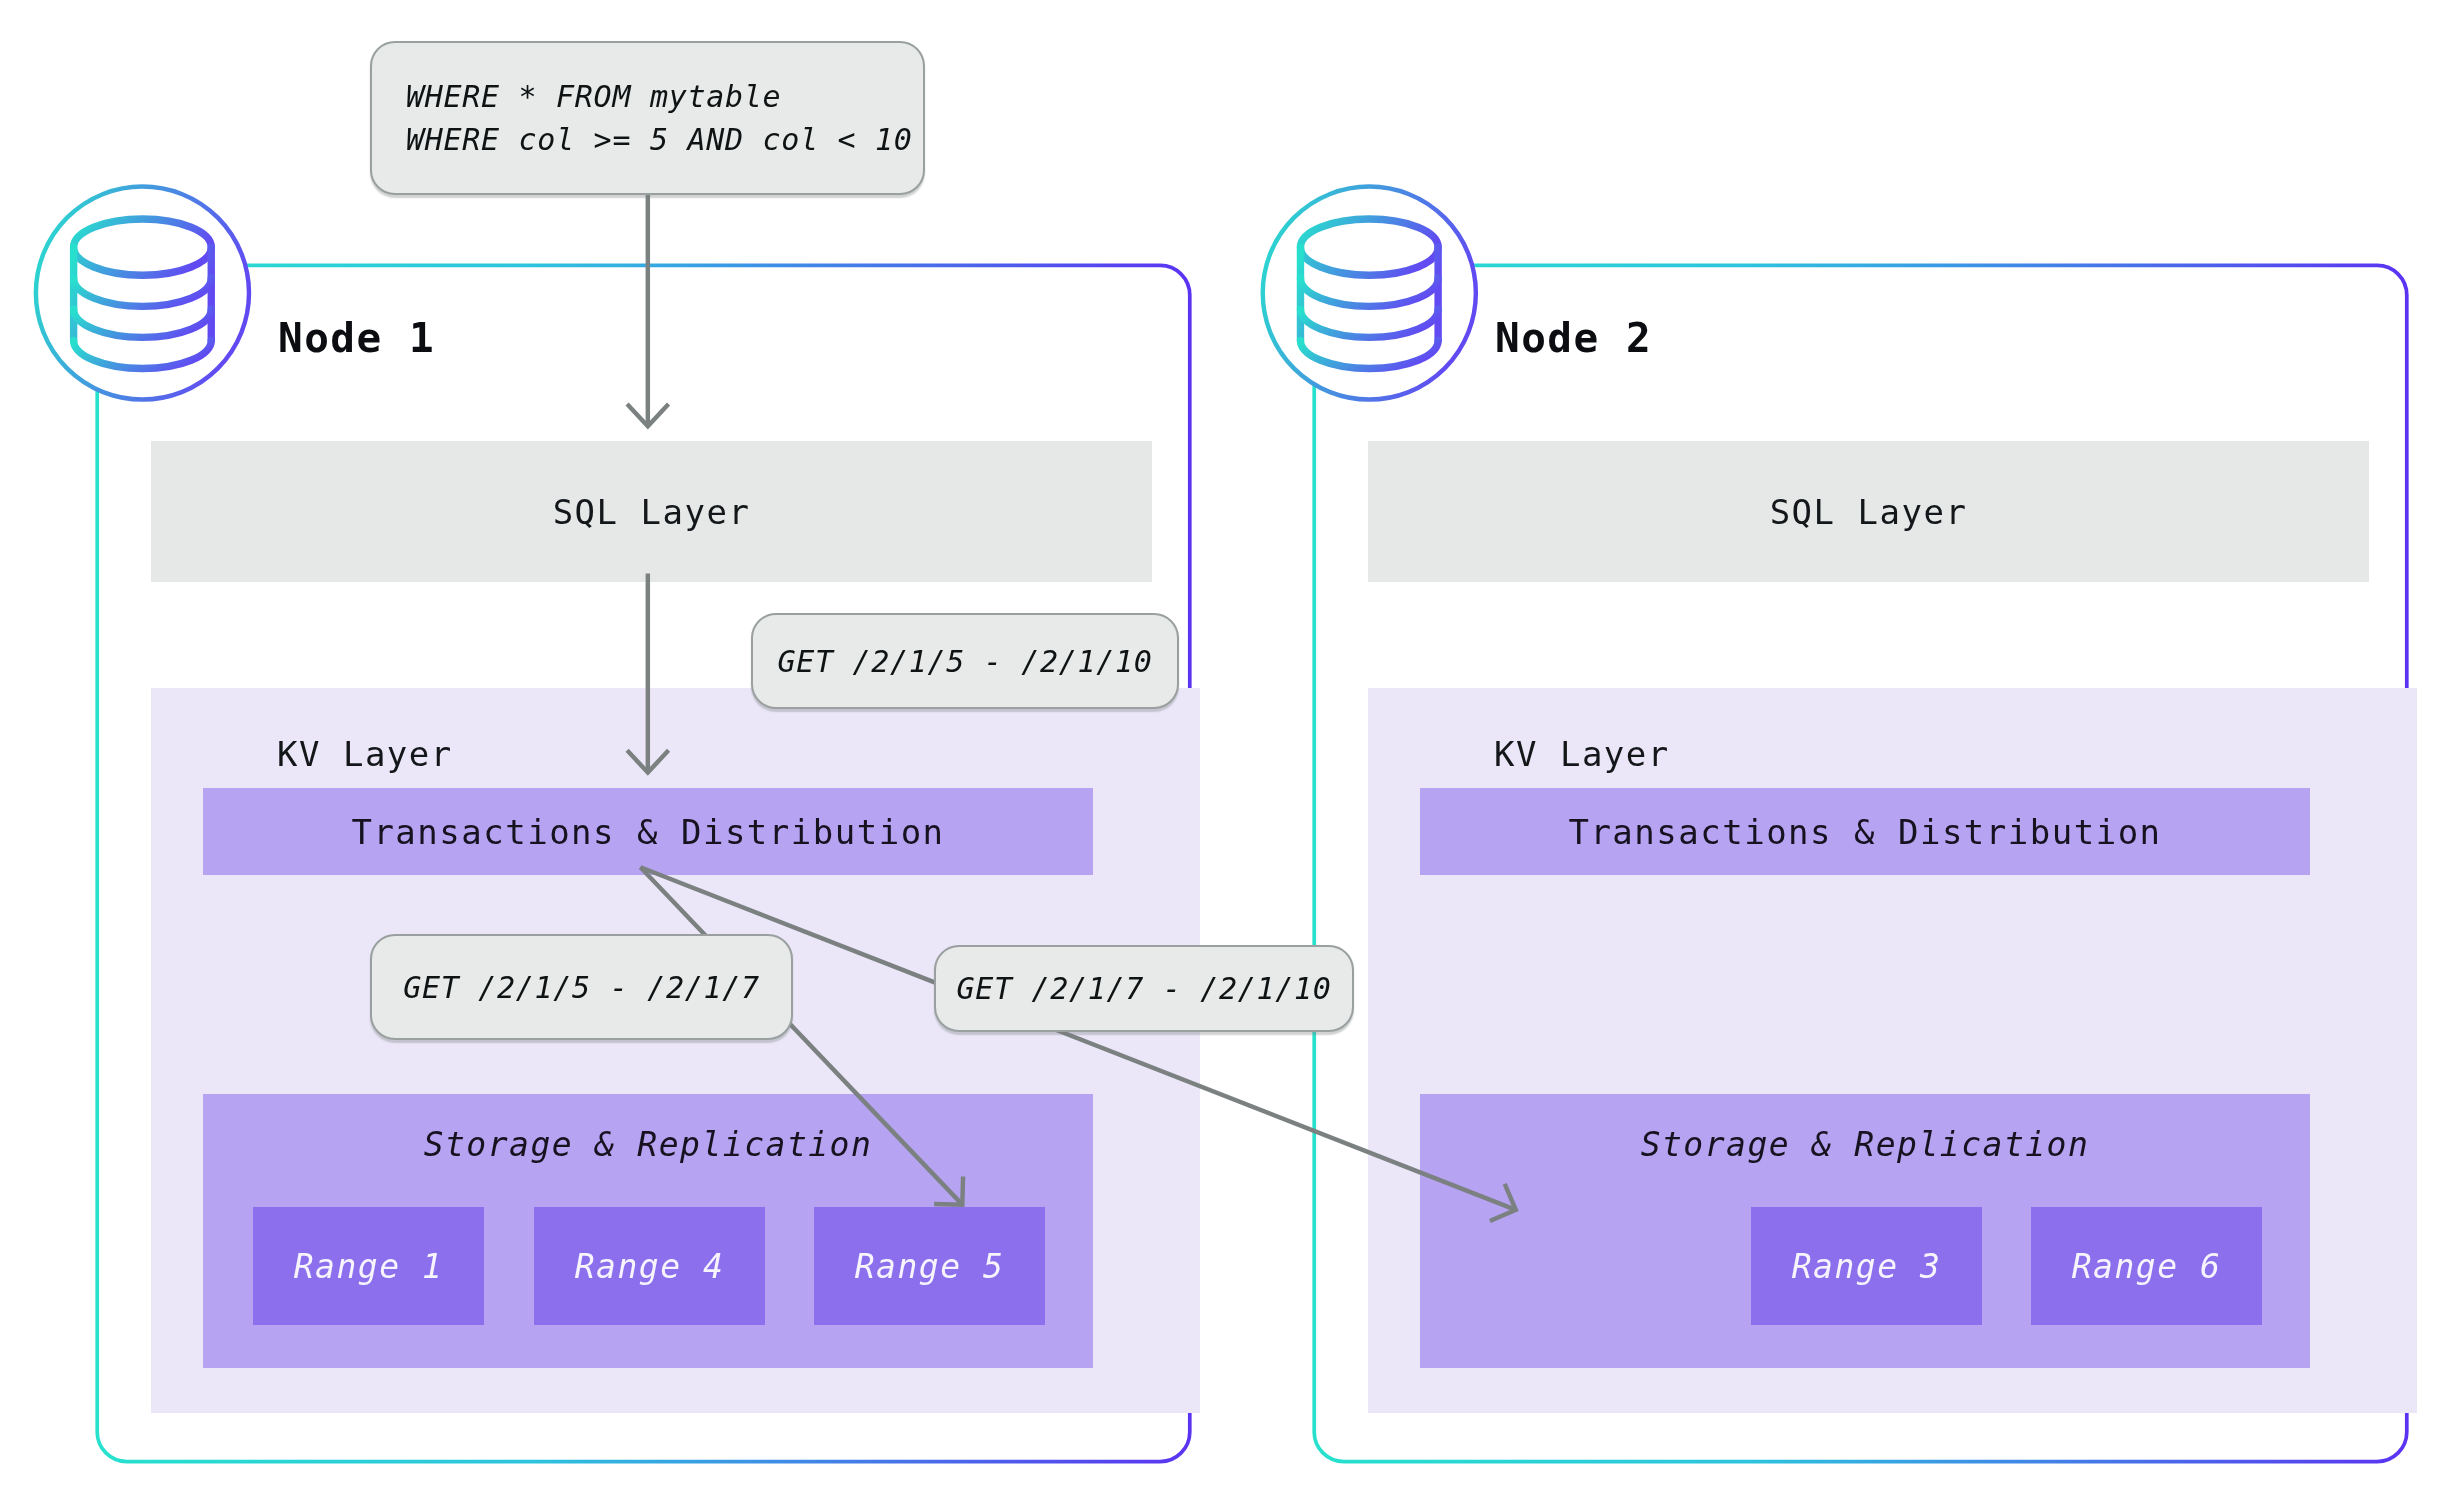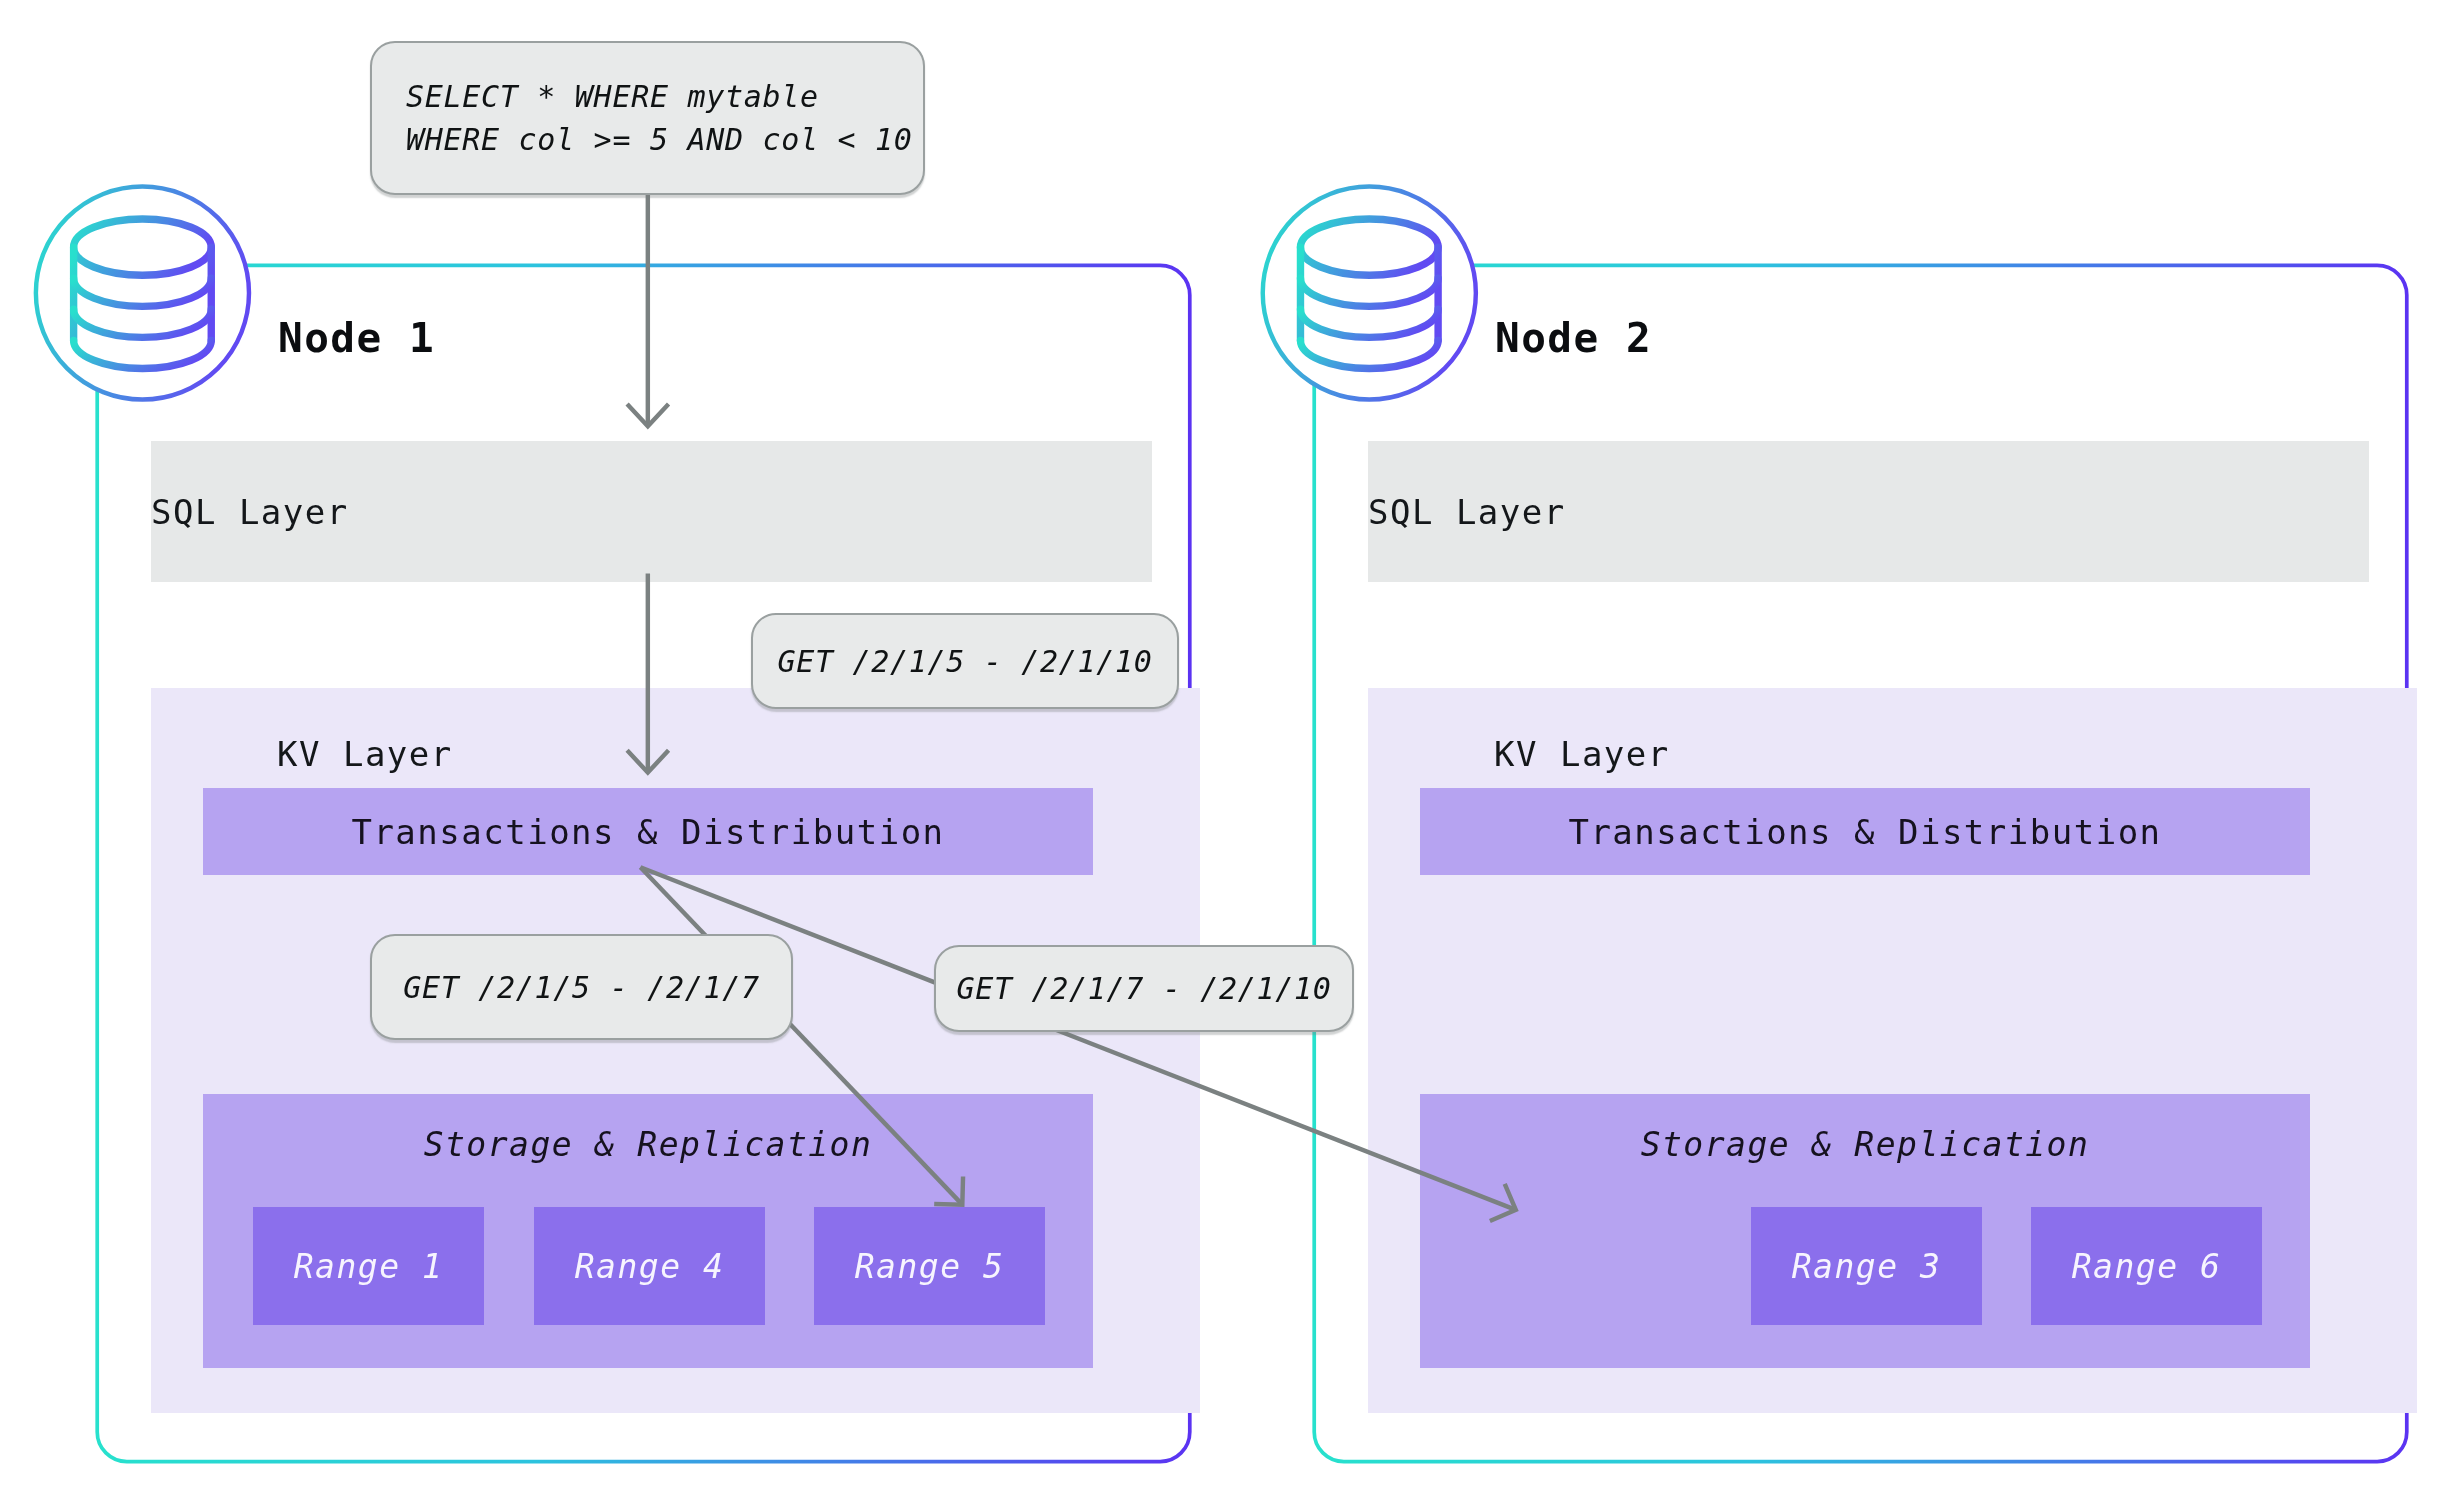--- a/index.html
+++ b/index.html
@@ -12,21 +12,21 @@
   }
   .node{position:absolute;top:255px;width:1097px;height:1201px;z-index:1;margin-top:8px;}
   .node-border{position:absolute;left:0;top:0;width:100%;height:100%;}
   .node-title{
     position:absolute;top:53px;
     font-size:41px;font-weight:bold;color:#0b0d10;line-height:44px;
     letter-spacing:1.5px;white-space:nowrap;
   }
   .sql-layer{
     position:absolute;left:56px;top:178px;width:1001px;height:141px;
-    background:#e6e8e8;display:flex;align-items:center;
+    background:#e6e8e8;display:flex;align-items:center;justify-content:center;
     font-size:34px;color:#14171a;letter-spacing:1.5px;
   }
   .kv-layer{
     position:absolute;left:56px;top:425px;width:1001px;height:725px;
     background:#ebe7f9;
     padding-left:48px;
   }
   .kv-label{
     position:absolute;left:126px;top:46px;
     font-size:34px;color:#14171a;line-height:41px;letter-spacing:1.5px;white-space:nowrap;
@@ -175,21 +175,21 @@
         <polyline points="1262,1627 1300,1628 1301,1590"></polyline>
       </g>
       <g>
         <line x1="865" y1="1172" x2="2048" y2="1635"></line>
         <polyline points="2013,1650 2048,1635 2033,1600"></polyline>
       </g>
     </g>
   </svg>
 
   <div class="bubble" id="query-bubble">
-    <span>SELECT * WHERE mytable</span>
+    <span>WHERE * FROM mytable</span>
     <span>WHERE col &gt;= 5 AND col &lt; 10</span>
   </div>
 
   <div class="bubble" id="get-combined">GET /2/1/5 - /2/1/10</div>
 
   <div class="bubble" id="get-left">GET /2/1/5 - /2/1/7</div>
 
   <div class="bubble" id="get-right">GET /2/1/7 - /2/1/10</div>
 
 </div>

